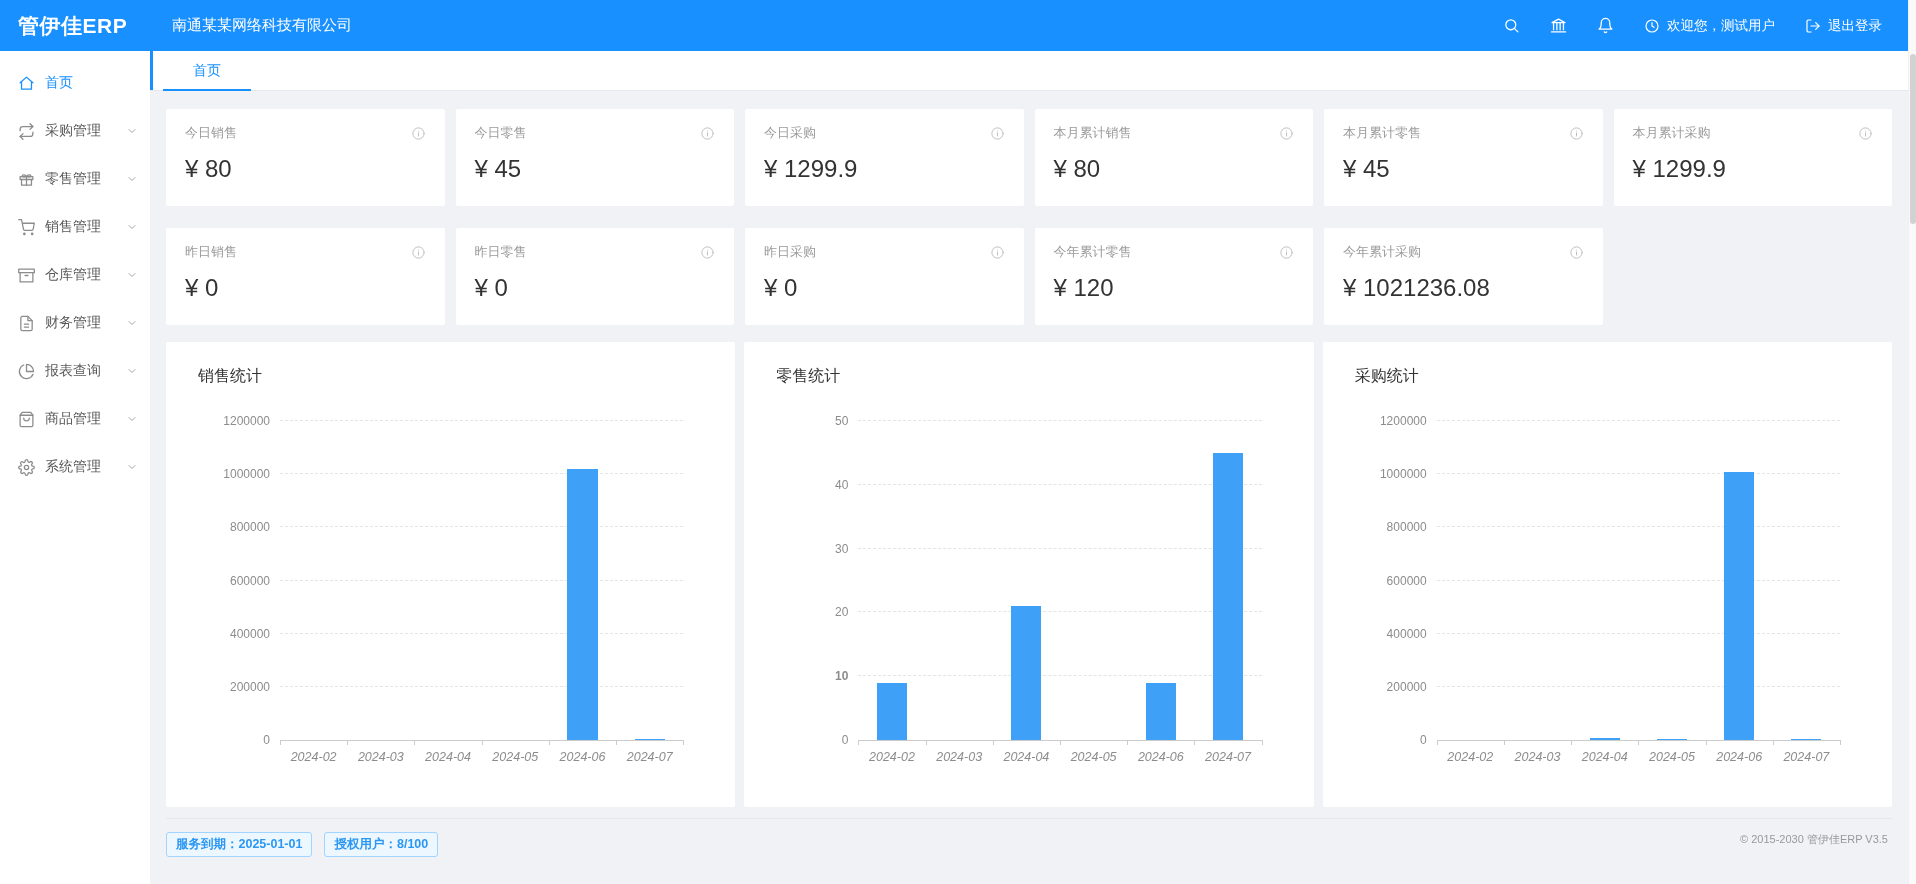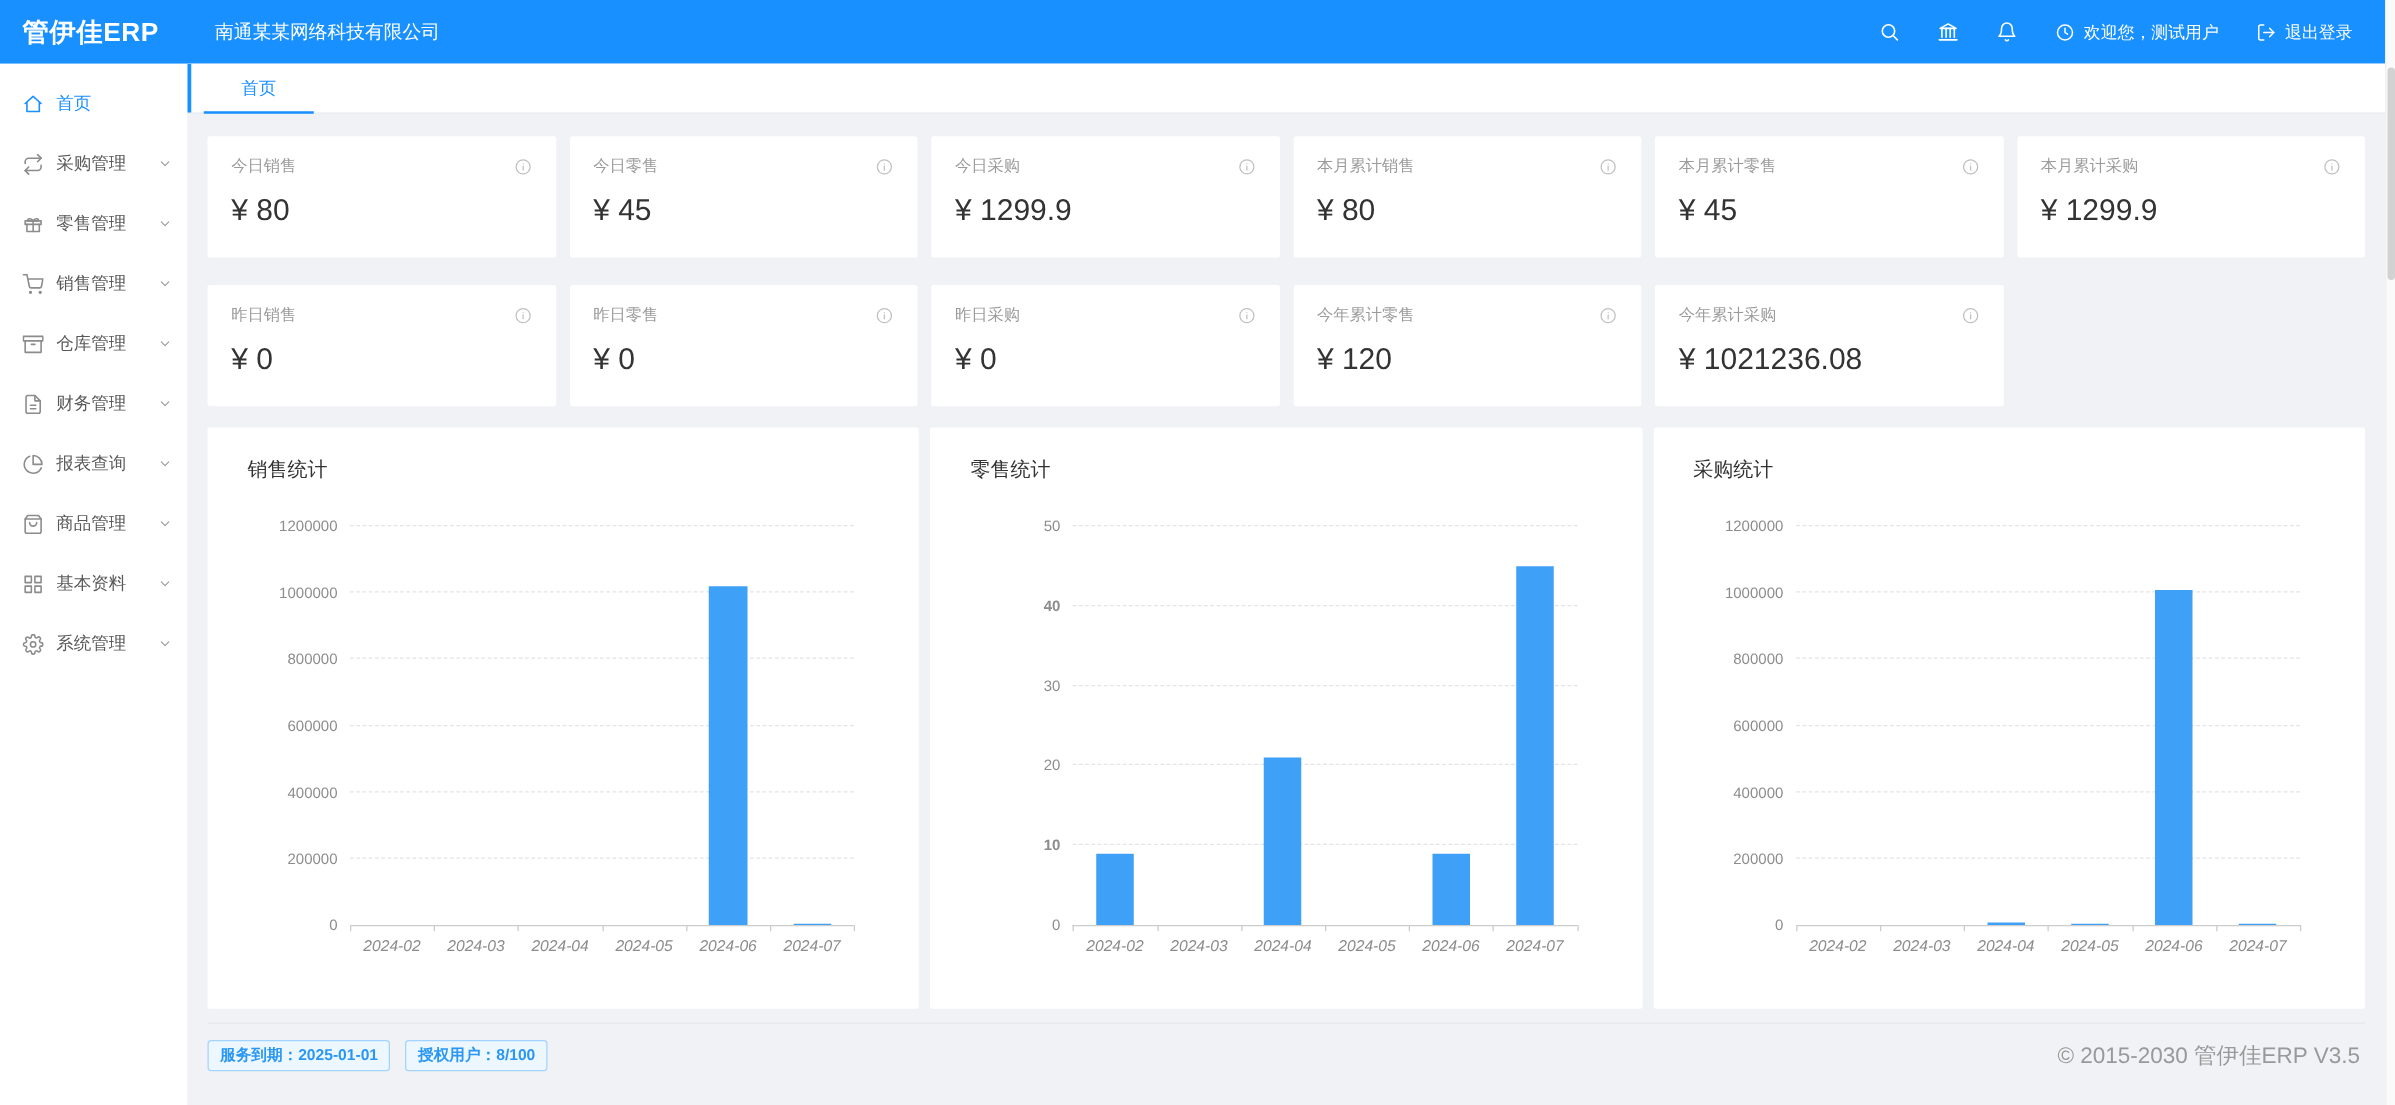--- a/index.html
+++ b/index.html
@@ -55,21 +55,21 @@
   .gridline { position:absolute; left:0; right:0; height:0; border-top:1px dashed #e4e4e4; }
   .y-label { position:absolute; left:-82px; width:72px; text-align:right; font-size:12px; color:#8c8c8c; transform:translateY(50%); }
   .x-label { position:absolute; top:100%; margin-top:10px; text-align:center; font-size:12.5px; color:#8c8c8c;font-style:italic; }
   .tickmark { position:absolute; top:100%; width:1px; height:5px; background:#ccc; }
   .bar { position:absolute; bottom:0; }
 
   
   .footer { margin-top:auto; border-top:1px solid #e4e7ed; padding:13px 4px 0 0; height:66px; display:flex; align-items:flex-start; justify-content:space-between; flex-shrink:0; }
   .badges { display:flex; gap:12px;font-weight:bold; }
   .badge { border:1px solid #a3d3ff; background:#edf7ff; color:#2a97f3; font-size:12.5px; padding:3px 9px; border-radius:3px; }
-  .copyright { color:#999; font-size:18px; }
+  .copyright { color:#999; font-size:11px; }
 
   
   .scroll-track { width:8px; background:#fafafa; border-left:1px solid #f0f0f0; position:relative; flex-shrink:0; }
   .scroll-thumb { position:absolute; top:54px; left:1px; width:6px; height:170px; background:#d2d2d2; border-radius:3px; }
 </style>
 </head>
 <body>
 
 <div class="app">
 
@@ -223,36 +223,20 @@
         </div>
         <div class="side-item">
           <span class="s-icon">
             <svg viewBox="0 0 24 24">
               <path d="M6 2L3 6v14a2 2 0 002 2h14a2 2 0 002-2V6l-3-4z"></path>
               <path d="M3 6h18"></path>
               <path d="M16 10a4 4 0 01-8 0"></path>
             </svg>
           </span>
           <span>商品管理</span>
-          <span class="chev">
-            <svg viewBox="0 0 24 24">
-              <path d="M6 9l6 6 6-6"></path>
-            </svg>
-          </span>
-        </div>
-        <div class="side-item">
-          <span class="s-icon">
-            <svg viewBox="0 0 24 24">
-              <rect x="3" y="3" width="7" height="7"></rect>
-              <rect x="14" y="3" width="7" height="7"></rect>
-              <rect x="14" y="14" width="7" height="7"></rect>
-              <rect x="3" y="14" width="7" height="7"></rect>
-            </svg>
-          </span>
-          <span>基本资料</span>
           <span class="chev">
             <svg viewBox="0 0 24 24">
               <path d="M6 9l6 6 6-6"></path>
             </svg>
           </span>
         </div>
         <div class="side-item">
           <span class="s-icon">
             <svg viewBox="0 0 24 24">
               <circle cx="12" cy="12" r="3"></circle>
@@ -463,21 +447,21 @@
               <div class="plot-wrap">
                 <div class="plot">
                   <span class="y-label" style="bottom: 0%;">0</span>
                   <div class="gridline" style="bottom: 20%;"></div>
                   <span class="y-label" style="bottom: 20%; font-weight: bold;">10</span>
                   <div class="gridline" style="bottom: 40%;"></div>
                   <span class="y-label" style="bottom: 40%;">20</span>
                   <div class="gridline" style="bottom: 60%;"></div>
                   <span class="y-label" style="bottom: 60%;">30</span>
                   <div class="gridline" style="bottom: 80%;"></div>
-                  <span class="y-label" style="bottom: 80%; font-weight: bold;">40</span>
+                  <span class="y-label" style="bottom: 80%;">40</span>
                   <div class="gridline" style="bottom: 100%;"></div>
                   <span class="y-label" style="bottom: 100%;">50</span>
                   <div class="tickmark" style="left: 0%;"></div>
                   <div class="tickmark" style="left: 16.6667%;"></div>
                   <div class="tickmark" style="left: 33.3333%;"></div>
                   <div class="tickmark" style="left: 50%;"></div>
                   <div class="tickmark" style="left: 66.6667%;"></div>
                   <div class="tickmark" style="left: 83.3333%;"></div>
                   <div class="tickmark" style="left: 100%;"></div>
                   <span class="x-label" style="left: 0%; width: 16.6667%;">2024-02</span>

